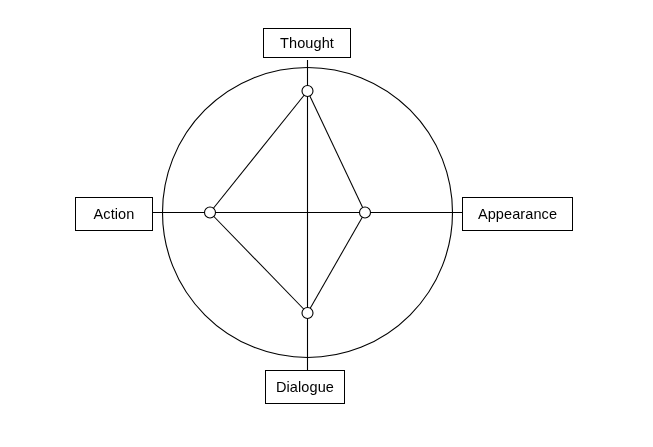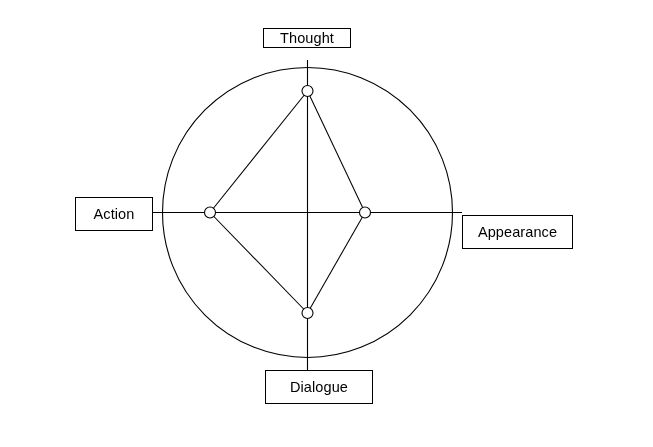--- a/index.html
+++ b/index.html
@@ -35,24 +35,24 @@
     align-items: center;
     justify-content: center;
     font-family: "Liberation Sans", sans-serif;
     font-size: 14.5px;
     color: #000000;
     line-height: 1;
     letter-spacing: 0.1px;
     white-space: nowrap;
     z-index: 5;
   }
-  #label-thought   { left: 263px; top: 28px;  width: 88px;  height: 20px; justify-content: center; }
+  #label-thought   { left: 263px; top: 28px;  width: 88px;  height: 30px; justify-content: center; }
   #label-action    { left: 75px;  top: 197px; width: 78px;  height: 34px; justify-content: center; }
-  #label-appearance{ left: 462px; top: 215px; width: 111px; height: 34px; }
-  #label-dialogue  { left: 265px; top: 370px; width: 108px;  height: 34px; }
+  #label-appearance{ left: 462px; top: 197px; width: 111px; height: 34px; }
+  #label-dialogue  { left: 265px; top: 370px; width: 80px;  height: 34px; }
 </style>
 </head>
 <body>
 
 <div id="canvas">
 
   <svg id="diagram-svg" viewBox="0 0 653 447" xmlns="http://www.w3.org/2000/svg">
 
     <circle cx="307.5" cy="212.5" r="145" fill="none" stroke="#000000" stroke-width="1.1"></circle>
 

